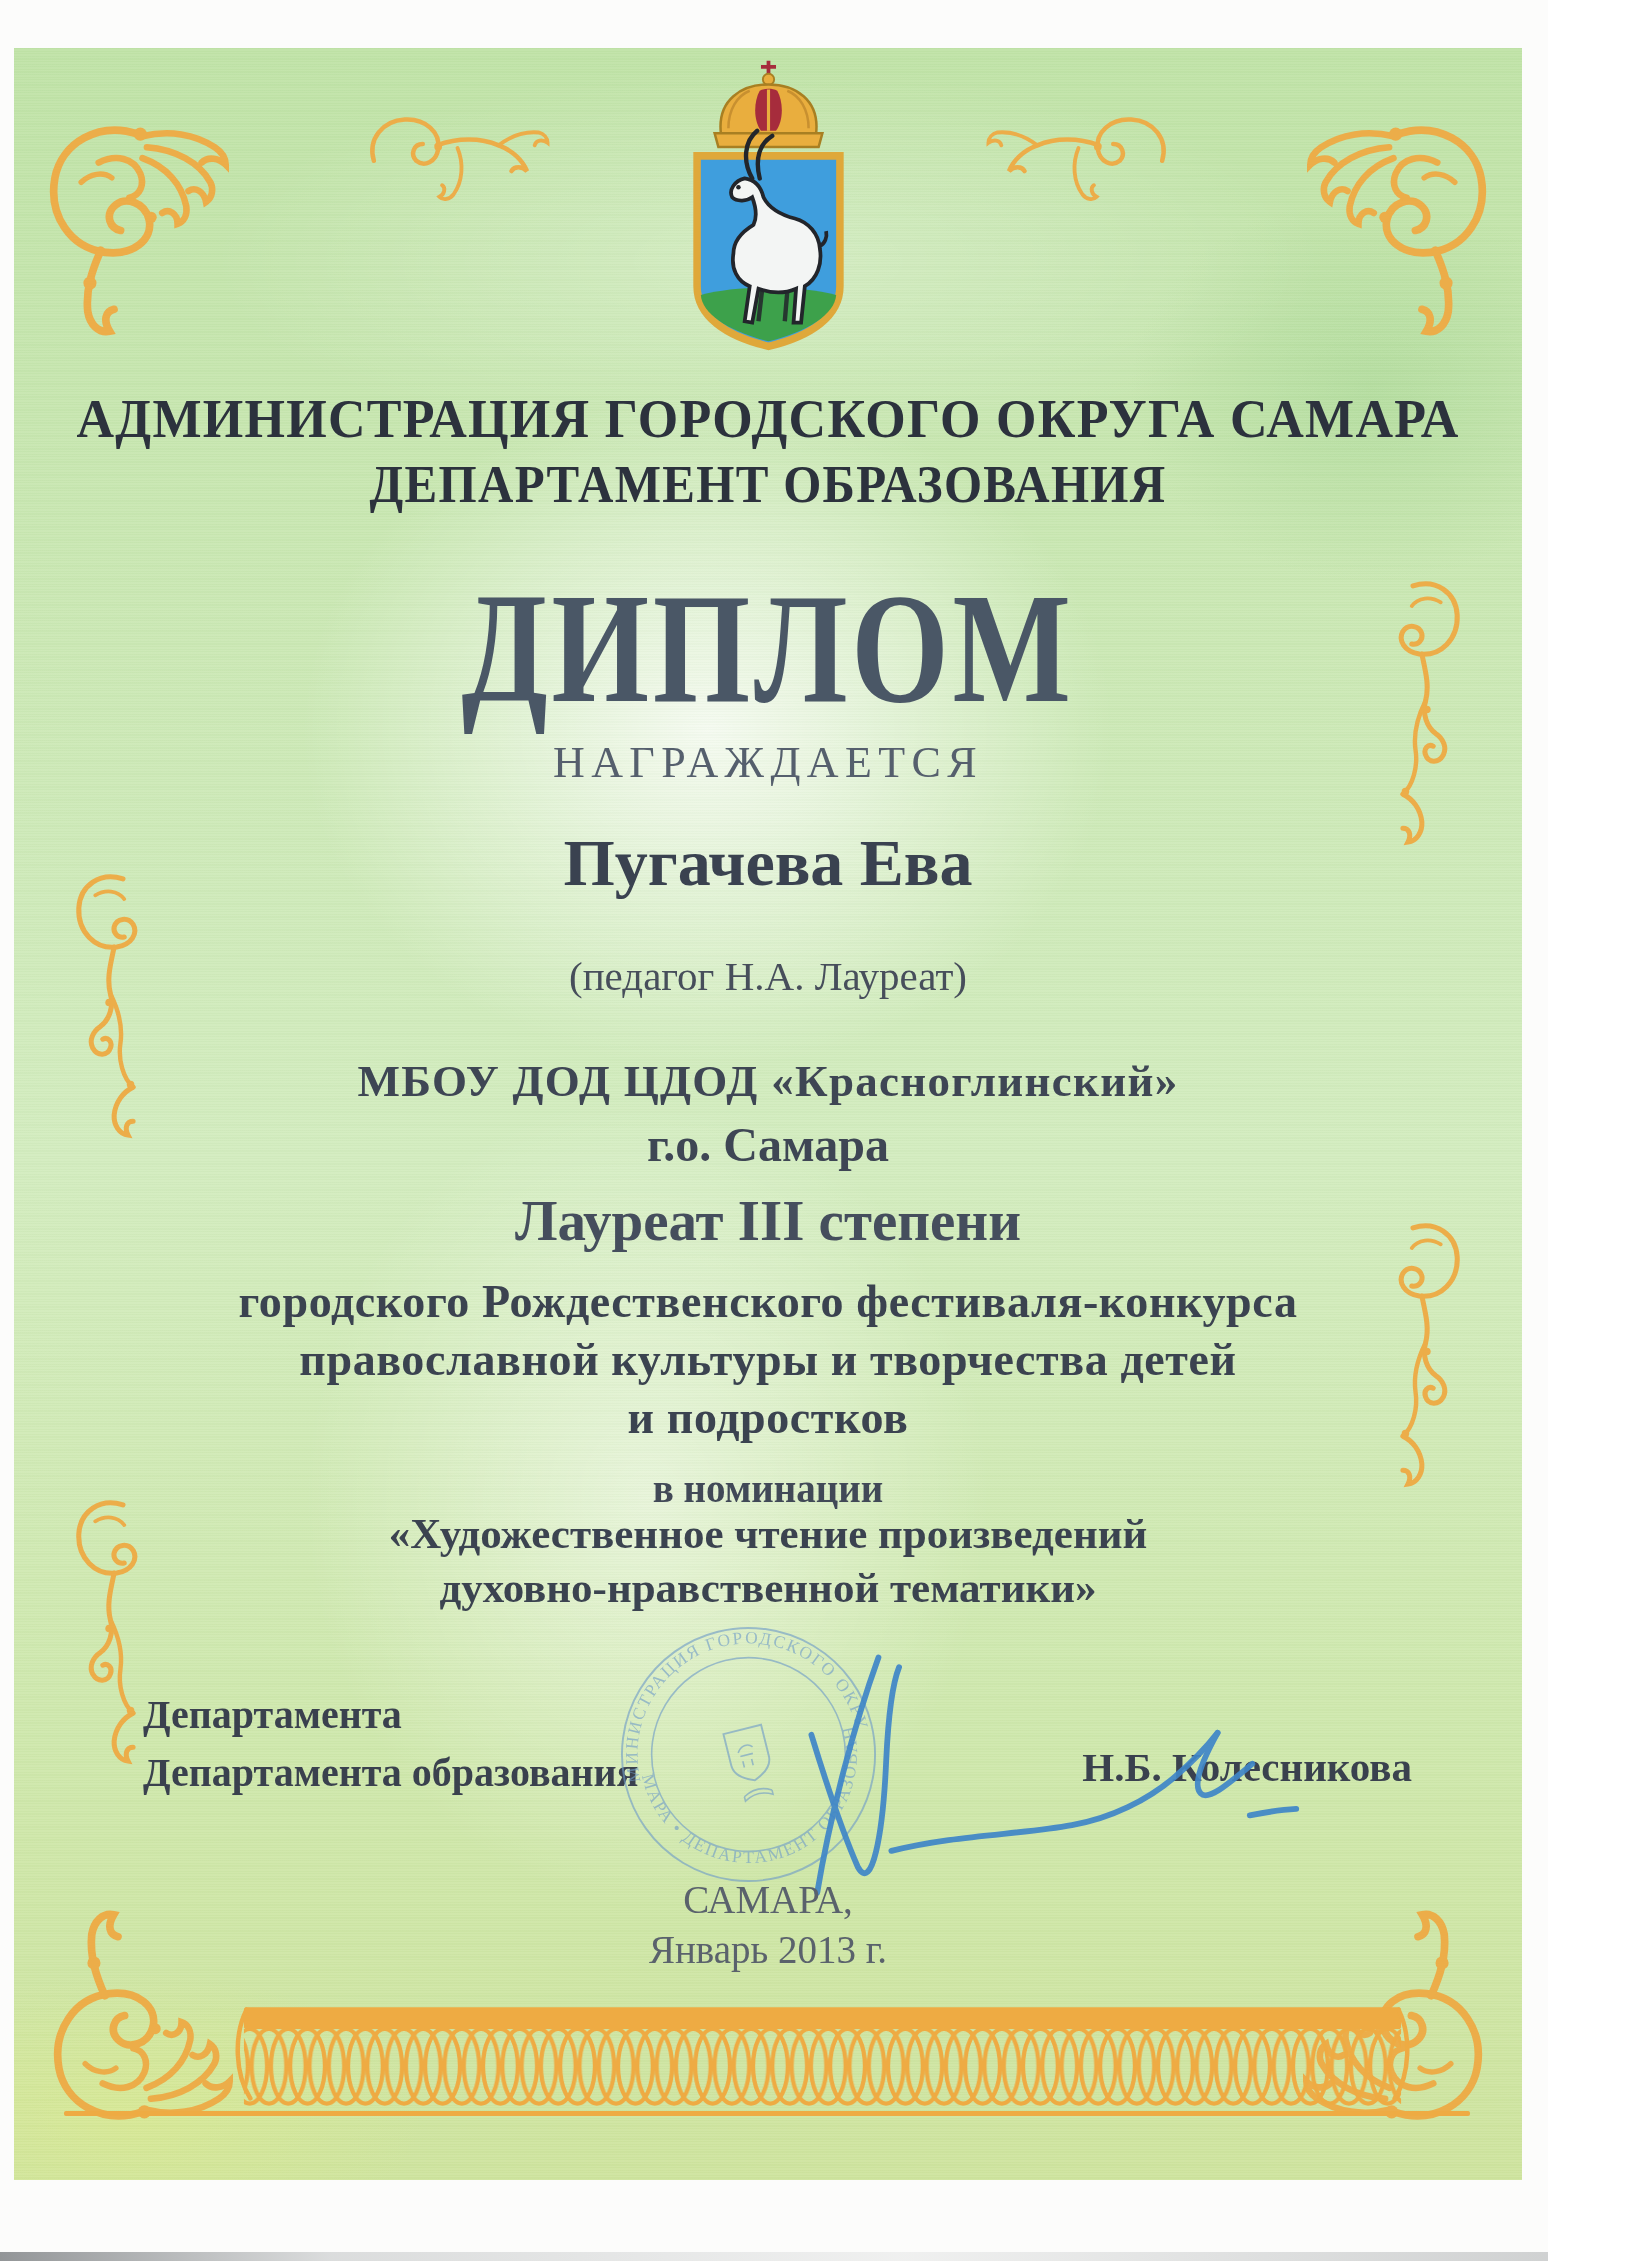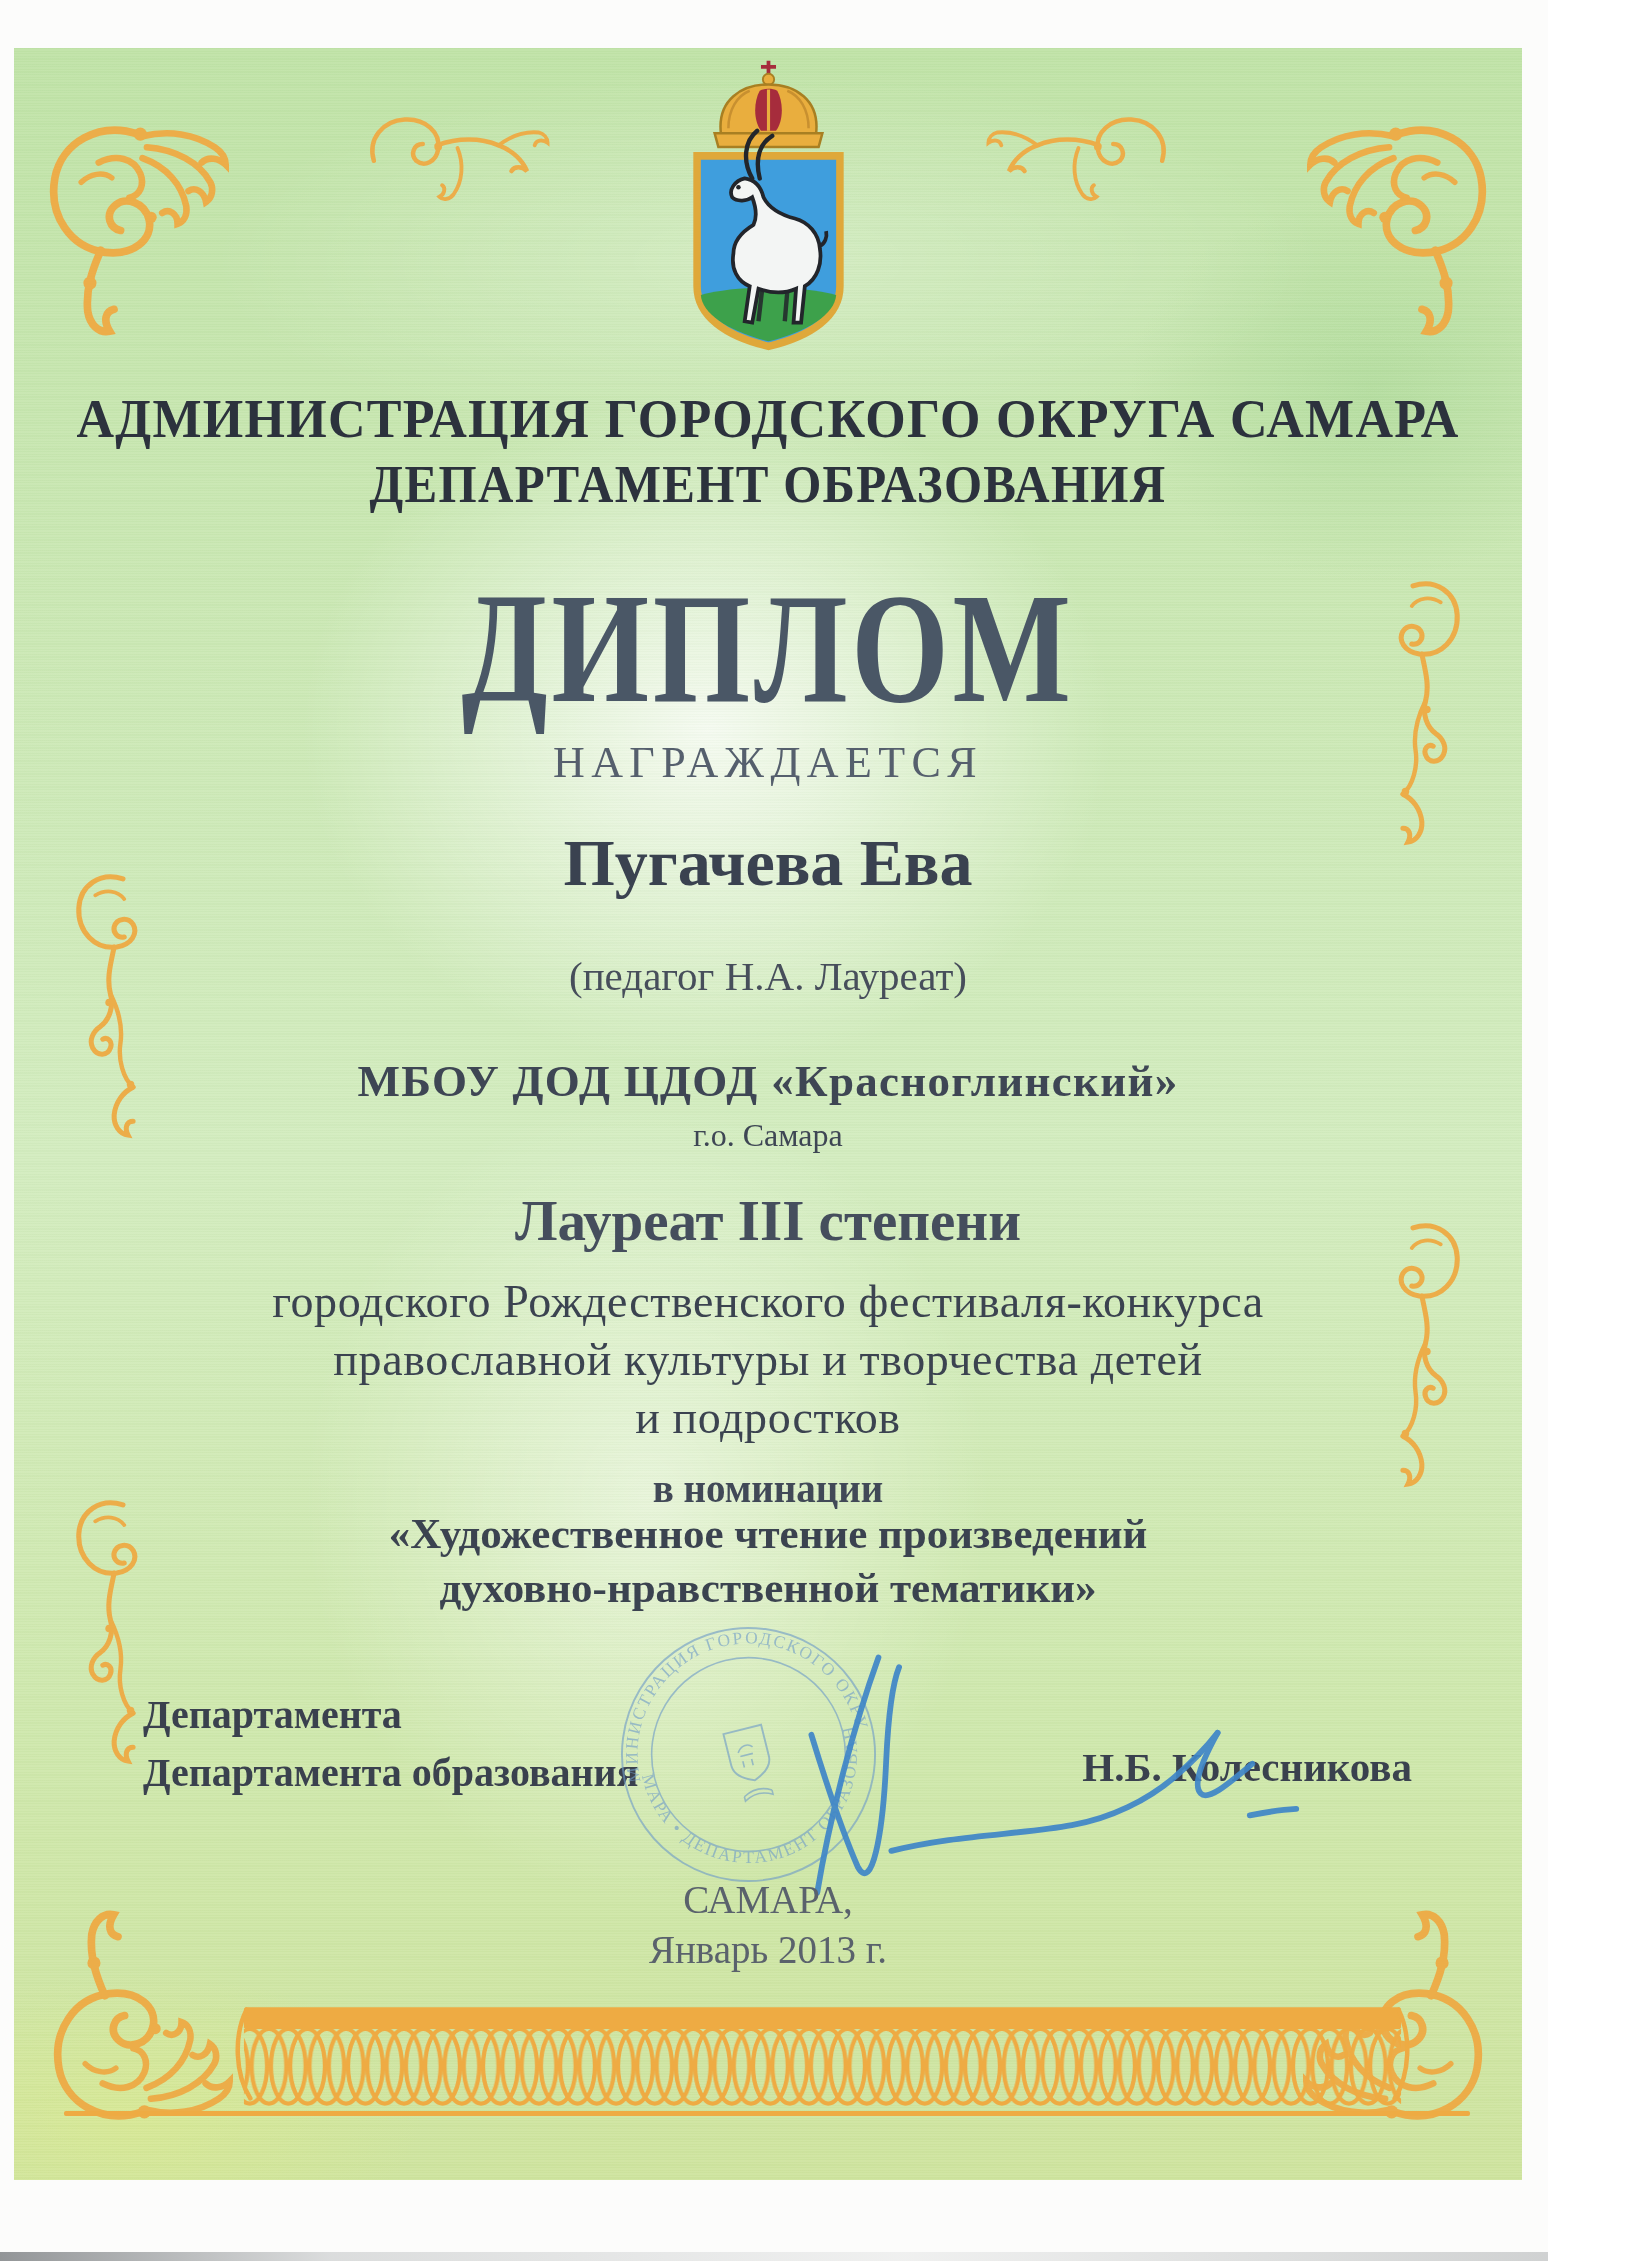--- a/index.html
+++ b/index.html
@@ -24,23 +24,23 @@
     pointer-events:none;
   }
   .line { position:absolute; left:0; right:0; text-align:center; color:#3c4452; white-space:nowrap; }
   .org1 { top:341px; font-size:52px; font-weight:700; letter-spacing:1.3px; color:#2c323d; transform:scaleY(1.06); }
   .org2 { top:408px; font-size:49px; font-weight:700; letter-spacing:1.3px; color:#2c323d; transform:scaleY(1.06); }
   .title { top:510px; font-size:132px; font-weight:700; letter-spacing:3.9px; color:#4a5766; transform:scale(.95,1.18); transform-origin:50% 0; }
   .awarded { top:689px; font-size:44px; letter-spacing:6.4px; color:#555f6d; }
   .recipient { top:777px; font-size:66px; font-weight:700; color:#3a4250; }
   .teacher { top:904px; font-size:41px; color:#474e5b; }
   .school1 { top:1007px; font-size:45px; font-weight:600; letter-spacing:1.3px; color:#3e4654; }
-  .school2 { top:1069px; font-size:32px; font-weight:400; color:#3e4654; }
+  .school2 { top:1069px; font-size:48px; font-weight:700; color:#3e4654; }
   .award { top:1140px; font-size:57px; font-weight:700; color:#454e5d;text-align:center; }
-  .event { top:1225px; font-size:46px; font-weight:400; line-height:58px; letter-spacing:0.6px; color:#3b4350; }
+  .event { top:1225px; font-size:46px; font-weight:700; line-height:58px; letter-spacing:0.6px; color:#3b4350; }
   .nomlabel { top:1418px; font-size:39px; font-weight:600; color:#414957; }
   .nomlines { top:1459px; font-size:43px; font-weight:700; line-height:54px; color:#3b4350; }
   .sigrole { position:absolute; left:129px; top:1638px; font-size:40px; font-weight:700; line-height:58px; color:#3a414e; text-align:left; }
   .signer { position:absolute; right:110px; top:1695px; font-size:41px; font-weight:700; color:#3a414e; }
   .place { top:1827px; font-size:39px; line-height:50px; color:#5a626c; }
   .gold-rule { position:absolute; left:50px; top:2063px; width:1406px; height:4.5px; background:#eeab43; border-radius:1.9px; }
   .orn { position:absolute; pointer-events:none; }
   .flip-x { transform:scaleX(-1); }
   .flip-y { transform:scaleY(-1); }
   .flip-xy { transform:scale(-1,-1); }

